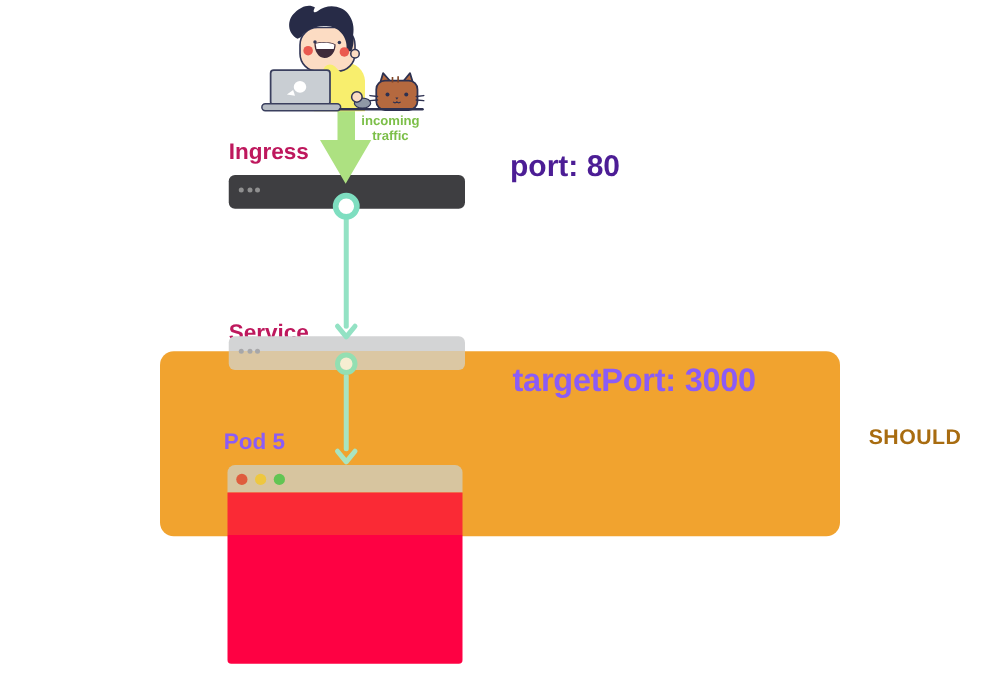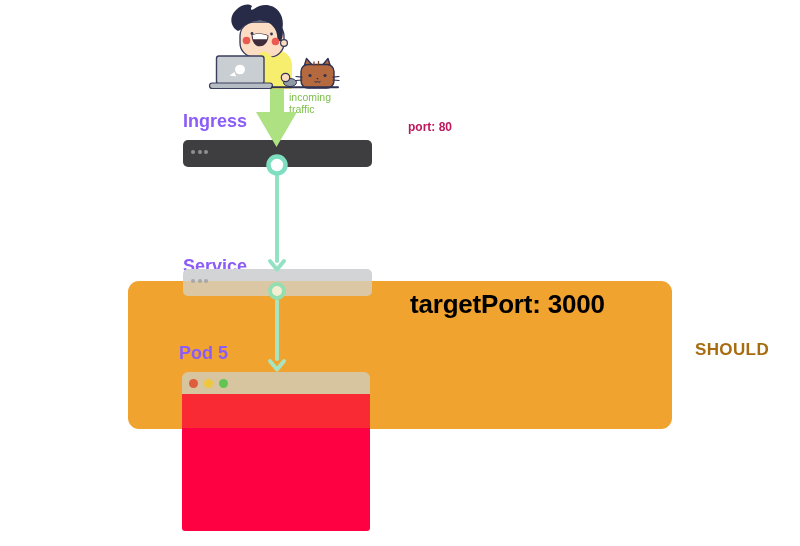--- a/index.html
+++ b/index.html
@@ -27,31 +27,31 @@
   .pod-titlebar .lights{position:absolute;left:7px;top:6.5px;display:flex;gap:6px;}
   .pod-titlebar .lights i{display:block;width:9px;height:9px;border-radius:50%;}
   .light-red{background:#df5c3d;}
   .light-yellow{background:#eec73f;}
   .light-green{background:#62c553;}
   .pod-body{position:absolute;left:0;top:22px;width:100%;height:137px;border-radius:0 0 3px 3px;
     background:linear-gradient(180deg,#fa2a35 0,#fa2a35 34px,#fe0143 34px,#fe0143 100%);}
 
   
   .lbl{font-weight:700;z-index:2;white-space:nowrap;}
-  .component-label{font-size:18px;color:#8b5cf6;}
+  .component-label{font-size:18px;color:#be185d;}
   .ingress-label{left:183px;top:111px;}
   .service-label{left:183px;top:240px;margin-top:16px;}
   .pod-label{left:179px;top:343px;color:#8b5cf6;}
-  .port-label{left:408px;top:120px;font-size:12px;color:#be185d;}
-  .port-big{font-size:26px;color:#000000;letter-spacing:-0.2px;}
+  .port-label{left:408px;top:120px;font-size:24px;color:#4c1d95;}
+  .port-big{font-size:26px;color:#8b5cf6;letter-spacing:-0.2px;}
   .targetport-label{left:410px;top:289px;}
   .containerport-label{left:413px;top:388px;}
   .should-match{left:688px;top:340px;width:88px;text-align:center;font-size:17px;font-weight:700;
     color:#a86c10;line-height:20px;letter-spacing:0.4px;}
-  .incoming-label{left:289px;top:91px;font-size:10.5px;font-weight:400;color:#7cbf49;line-height:12px;}
+  .incoming-label{left:289px;top:91px;font-size:10.5px;font-weight:700;color:#7cbf49;line-height:12px;text-align:center;}
 
   
   .overlay{left:0;top:0;width:800px;height:546px;z-index:3;pointer-events:none;}
   .illustration{left:195px;top:0;width:150px;height:95px;z-index:4;pointer-events:none;}
 </style>
 </head>
 <body>
 
 <div class="canvas">
 

